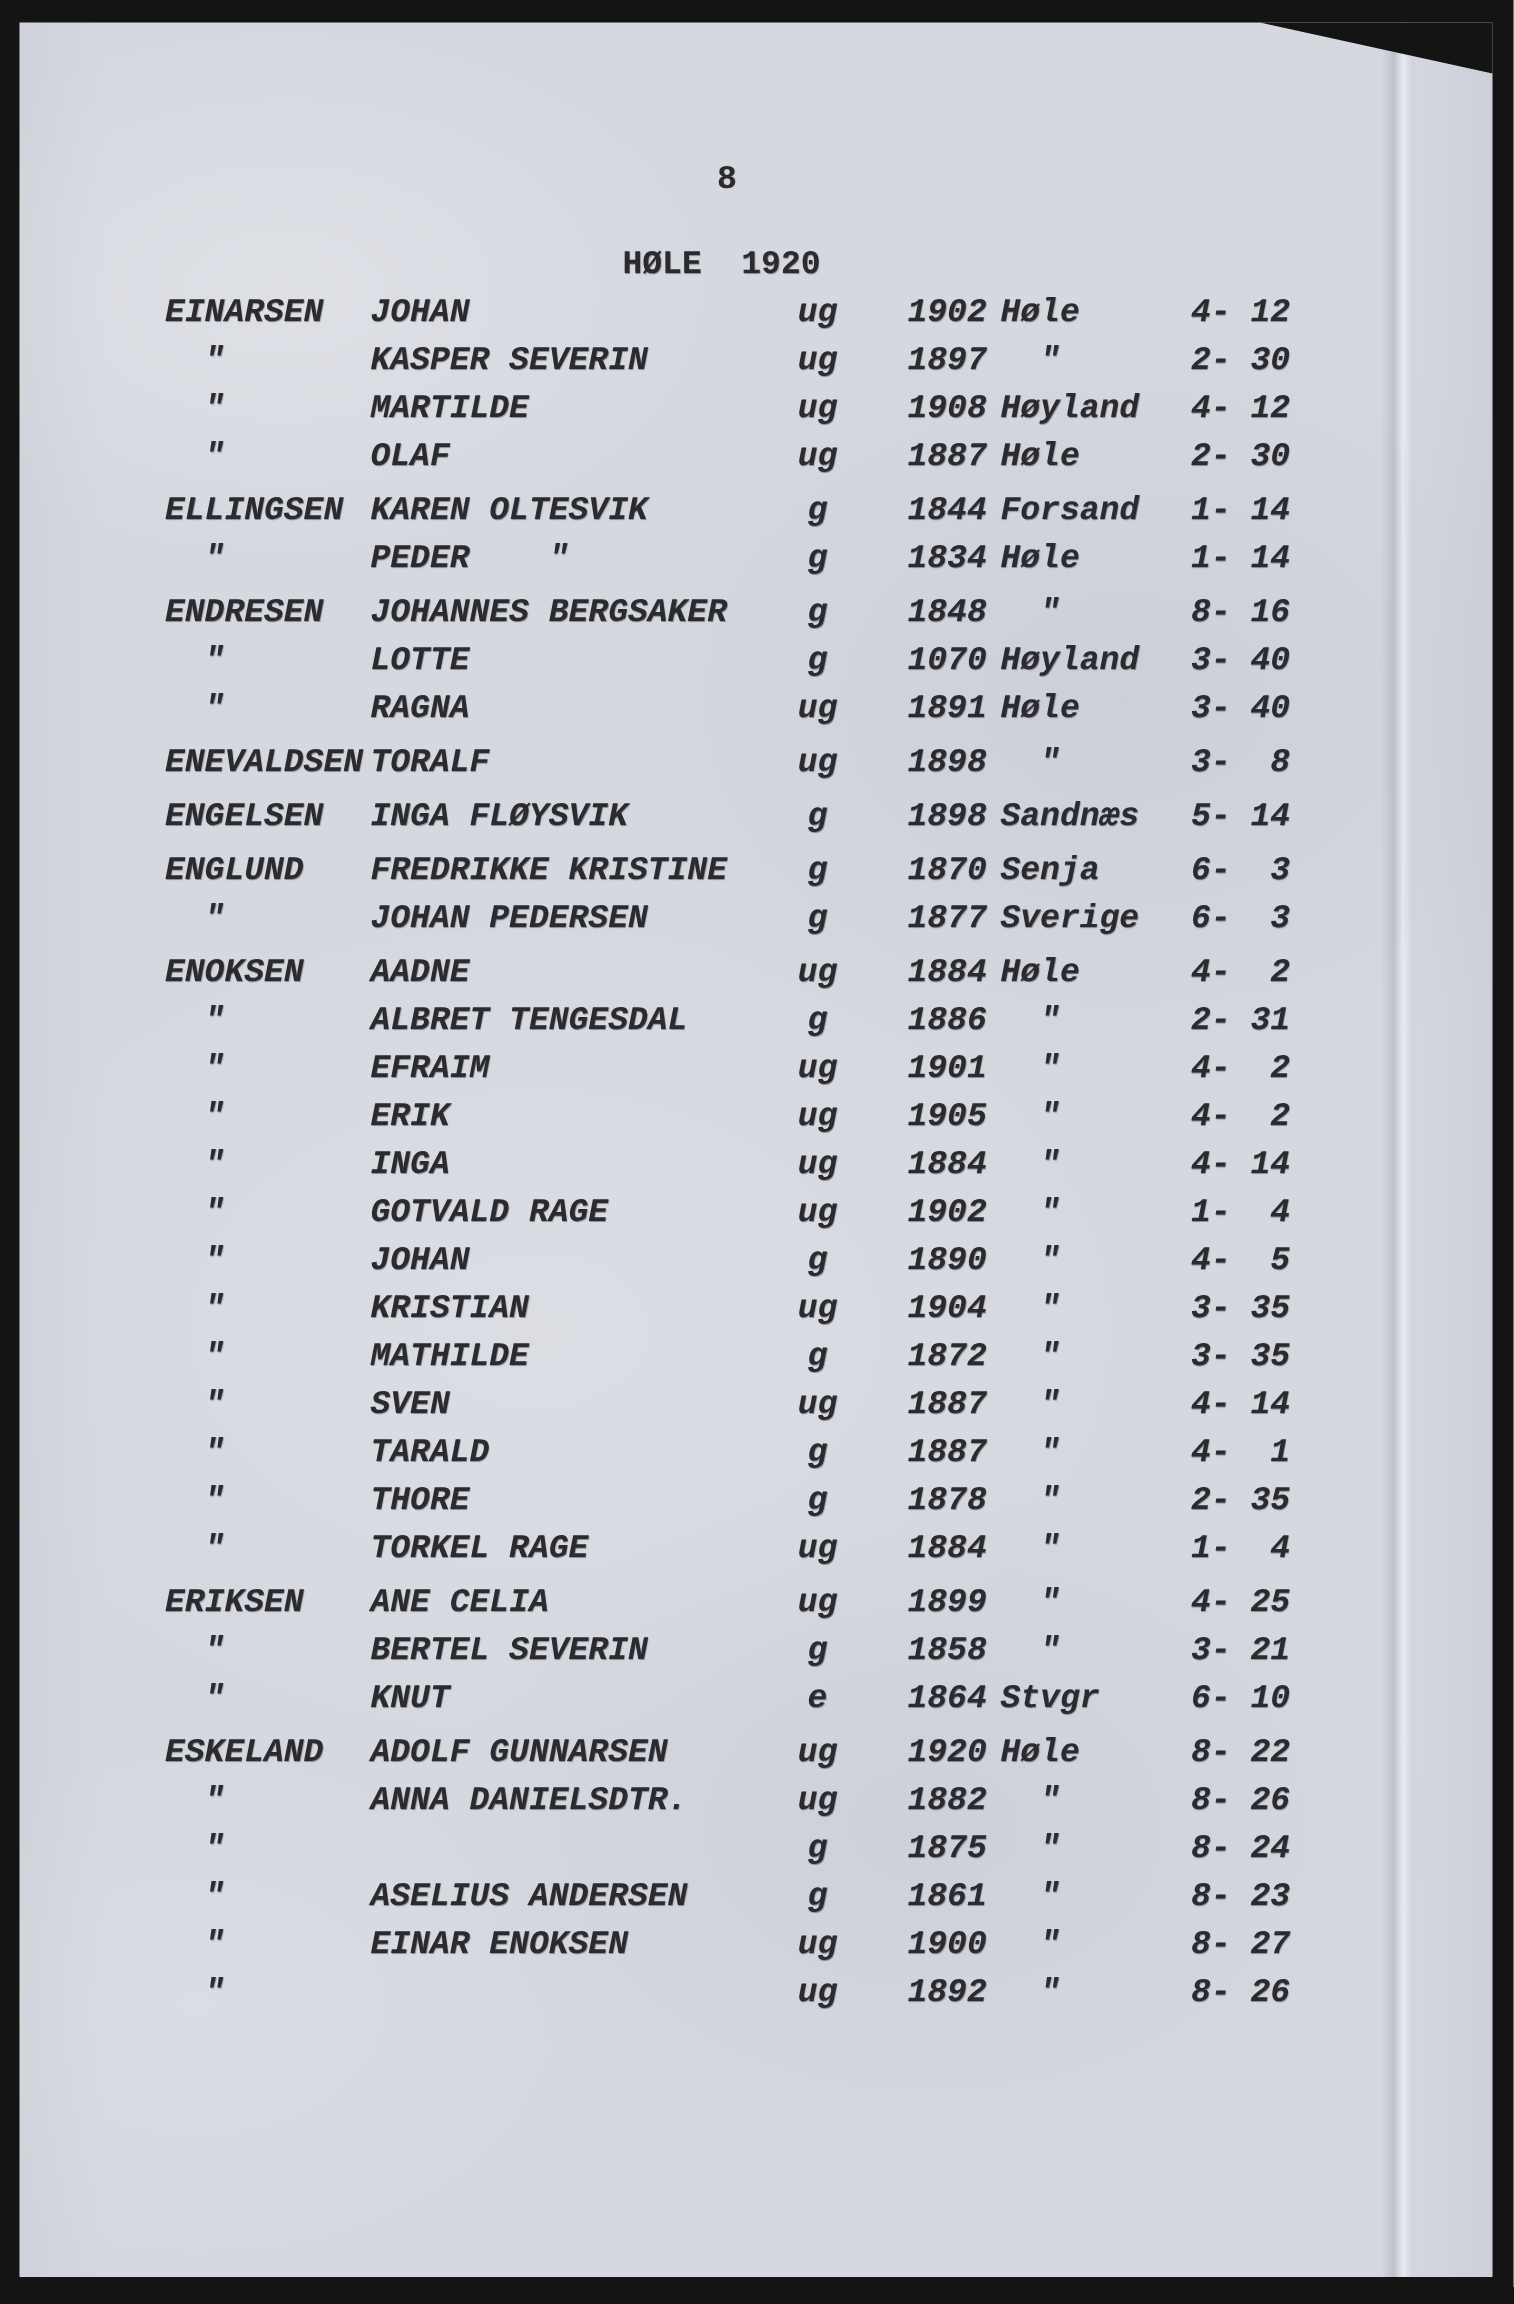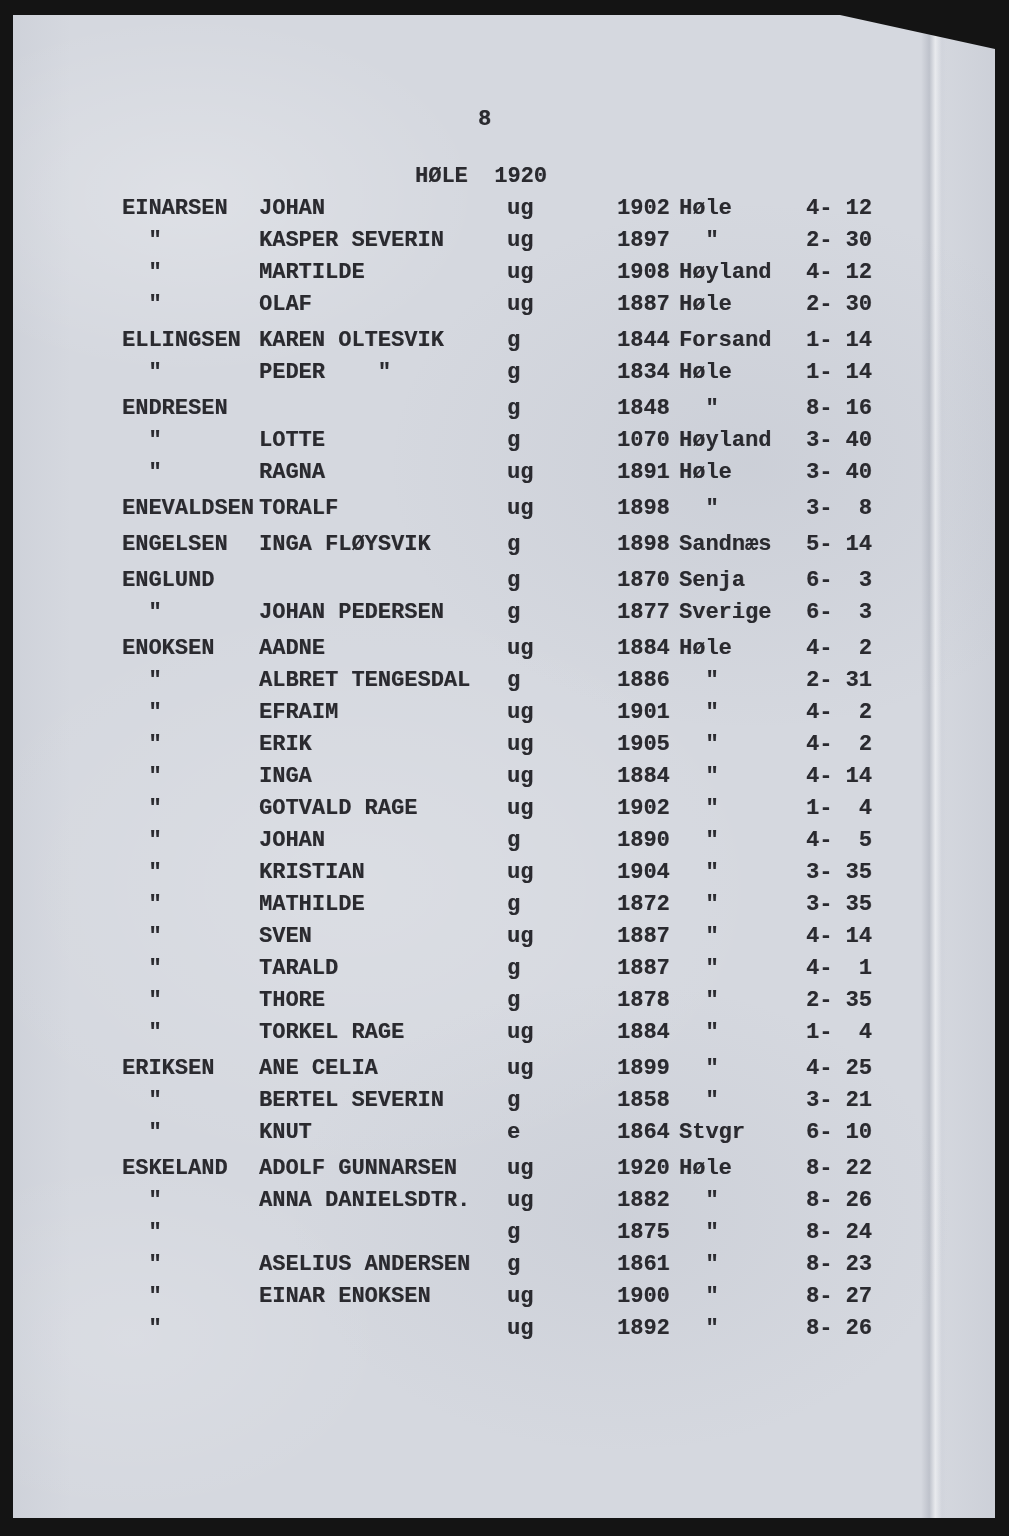--- a/index.html
+++ b/index.html
@@ -73,34 +73,35 @@
     left: 465px;
     top: 89px;
   }
   .page-title {
     position: absolute;
     left: 402px;
     top: 146px;
   }
   .records {
     position: absolute;
-    left: 12px;
+    left: 0;
     top: 178px;
     width: 100%;
+    font-style: italic;
   }
   .row {
     position: relative;
     height: 32px;
   }
   .row.group-start { margin-top: 4px; }
   .records .row:first-child { margin-top: 0; }
   .cell { position: absolute; top: 0; }
   .cell.surname { left: 97px;  }
   .cell.given   { left: 234px; }
-  .cell.status  { left: 482px; width: 100px; text-align: left; }
+  .cell.status  { left: 482px; width: 100px; text-align: center; }
   .cell.year    { left: 592px; }
   .cell.place   { left: 654px; }
   .cell.ref     { left: 781px; }
 </style>
 </head>
 <body>
 
 <div class="paper">
   <div class="paper-texture"></div>
   <div class="fold-line"></div>
@@ -153,20 +154,21 @@
       <div class="row">
     <span class="ink cell surname">  "</span>
     <span class="ink cell given">PEDER    "</span>
     <span class="ink cell status">g</span>
     <span class="ink cell year">1834</span>
     <span class="ink cell place">Høle</span>
     <span class="ink cell ref">1- 14</span>
   </div>
       <div class="row group-start">
     <span class="ink cell surname">ENDRESEN</span>
+    <span class="ink cell given">JOHANNES BERGSAKER</span>
     <span class="ink cell status">g</span>
     <span class="ink cell year">1848</span>
     <span class="ink cell place">  "</span>
     <span class="ink cell ref">8- 16</span>
   </div>
       <div class="row">
     <span class="ink cell surname">  "</span>
     <span class="ink cell given">LOTTE</span>
     <span class="ink cell status">g</span>
     <span class="ink cell year">1070</span>
@@ -192,20 +194,21 @@
       <div class="row group-start">
     <span class="ink cell surname">ENGELSEN</span>
     <span class="ink cell given">INGA FLØYSVIK</span>
     <span class="ink cell status">g</span>
     <span class="ink cell year">1898</span>
     <span class="ink cell place">Sandnæs</span>
     <span class="ink cell ref">5- 14</span>
   </div>
       <div class="row group-start">
     <span class="ink cell surname">ENGLUND</span>
+    <span class="ink cell given">FREDRIKKE KRISTINE</span>
     <span class="ink cell status">g</span>
     <span class="ink cell year">1870</span>
     <span class="ink cell place">Senja</span>
     <span class="ink cell ref">6-  3</span>
   </div>
       <div class="row">
     <span class="ink cell surname">  "</span>
     <span class="ink cell given">JOHAN PEDERSEN</span>
     <span class="ink cell status">g</span>
     <span class="ink cell year">1877</span>

